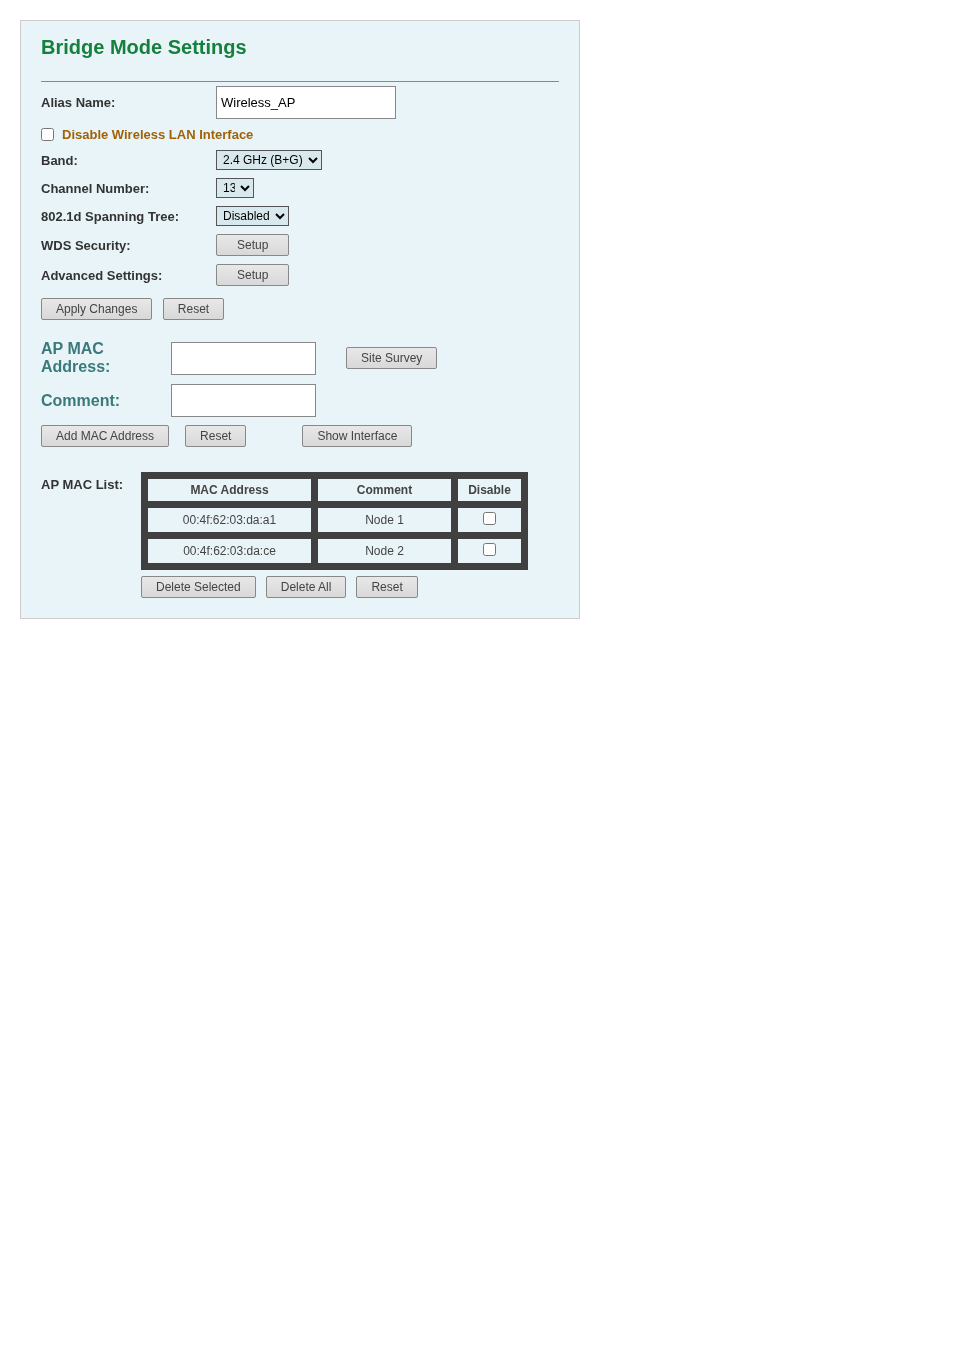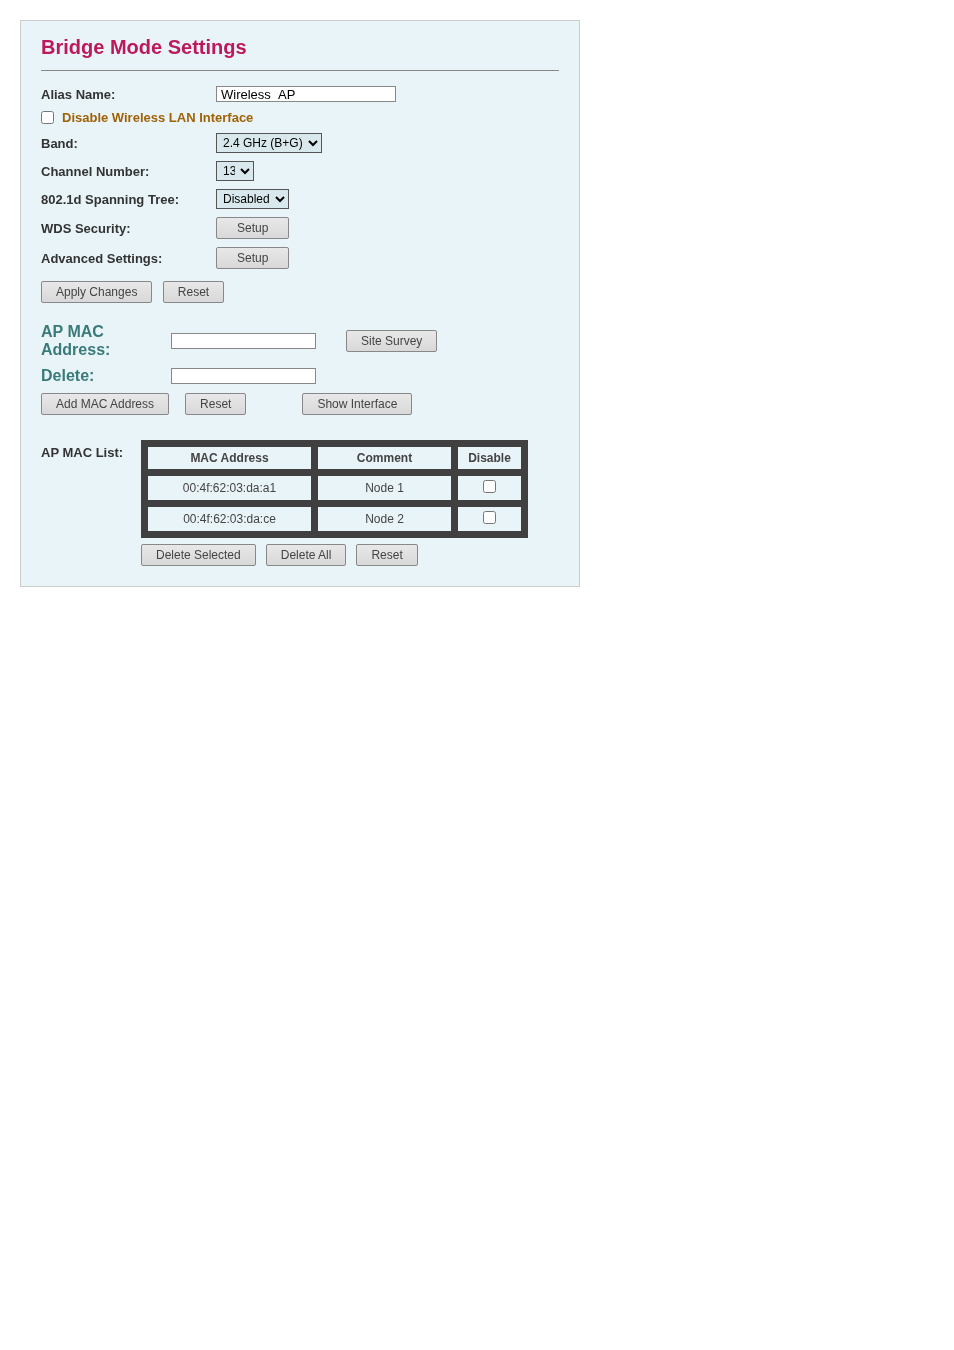--- a/index.html
+++ b/index.html
@@ -14,24 +14,24 @@
     }
     .container {
       width: 560px;
       border: 1px solid #ccc;
       background: #e8f4f8;
       padding: 15px 20px 20px 20px;
     }
     .title {
       font-size: 20px;
       font-weight: bold;
-      color: #be185d;
-      padding-bottom: 11px;
+      color: #15803d;
+      padding-bottom: 22px;
       border-bottom: 1px solid #888;
-      margin-bottom: 15px;
+      margin-bottom: 4px;
     }
     .form-row {
       display: flex;
       align-items: center;
       margin-bottom: 8px;
       font-size: 13px;
     }
     .form-label {
       font-weight: bold;
       color: #333;
@@ -42,21 +42,21 @@
       font-weight: bold;
       color: #3a7a7a;
       width: 130px;
       flex-shrink: 0;
     }
     input[type="text"] {
       border: 1px solid #888;
       padding: 2px 4px;
       font-size: 13px;
       background: #fff;
-      height: 16px;
+      height: 33px;
     }
     select {
       border: 1px solid #555;
       background: #d8e8ec;
       font-size: 12px;
       padding: 1px 2px;
       height: 20px;
     }
     .btn {
       background: linear-gradient(#e8e8e8, #d8d8d8);
@@ -203,21 +203,21 @@
     <button class="btn">Reset</button>
   </div>
 
   <div class="mac-section">
     <div class="mac-row">
       <div class="form-label-blue">AP MAC Address:</div>
       <input type="text" style="">
       <button class="btn">Site Survey</button>
     </div>
     <div class="mac-row">
-      <div class="form-label-blue">Delete:</div>
+      <div class="form-label-blue">Comment:</div>
       <input type="text" style="">
     </div>
     <div class="mac-buttons">
       <button class="btn">Add MAC Address</button>
       <button class="btn">Reset</button>
       <button class="btn" style="margin-left:40px">Show Interface</button>
     </div>
   </div>
 
   <div class="ap-mac-list">

